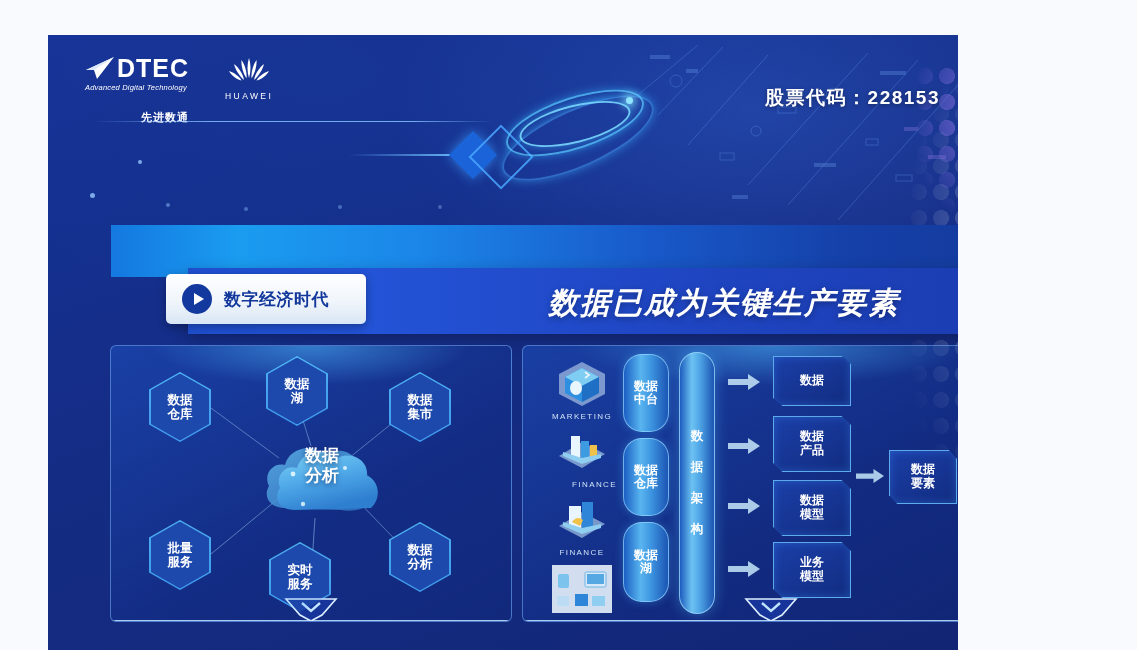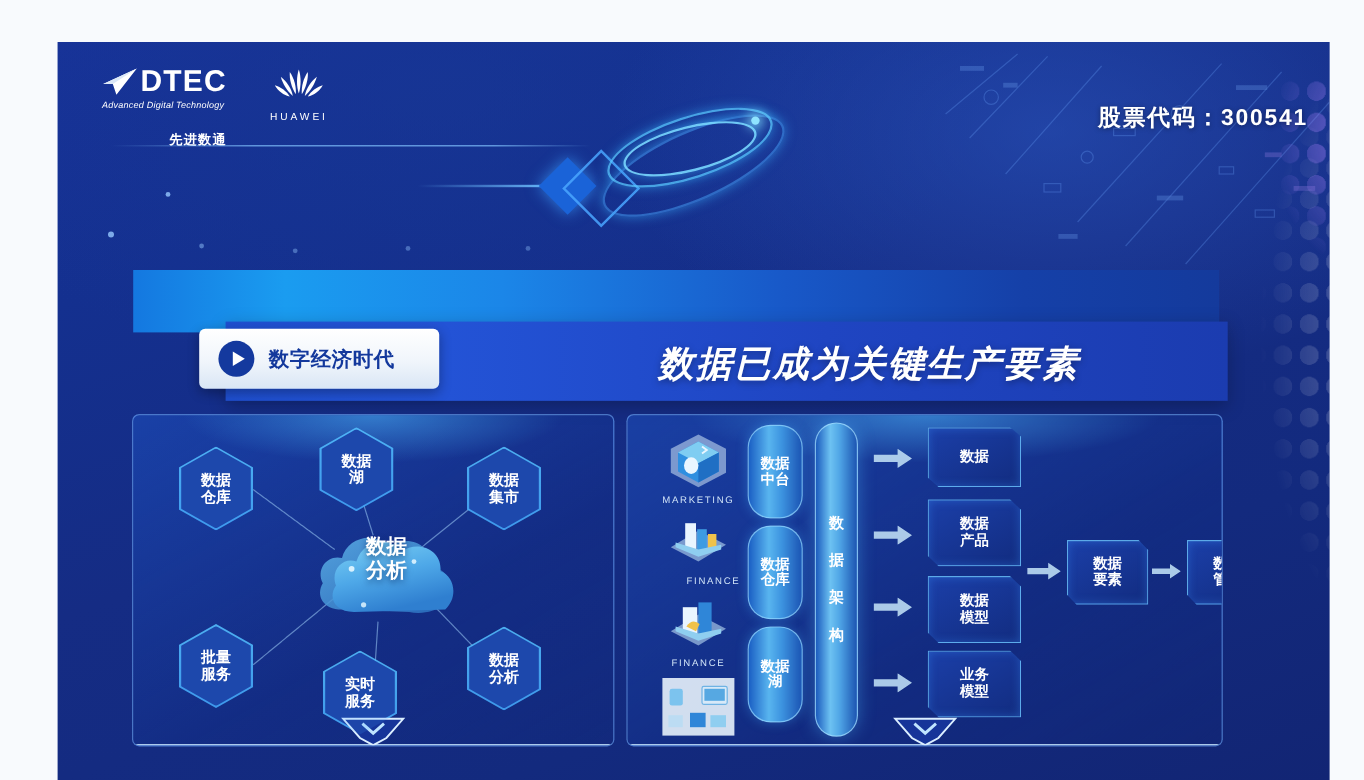--- a/index.html
+++ b/index.html
@@ -2,21 +2,21 @@
 <html><head>
 <meta charset="utf-8">
 <style>
   html,body{margin:0;padding:0;background:#f7f9fc;}
   body{width:1137px;height:650px;overflow:hidden;font-family:"Liberation Sans","DejaVu Sans",sans-serif;}
 
   #stage{position:relative;width:1137px;height:650px;background:#f8fafd;}
 
   
   #slide{
-    position:absolute;left:48px;top:35px;width:1060px;height:615px;
+    position:absolute;left:48px;top:35px;width:910px;height:615px;
     background:
       radial-gradient(ellipse 520px 300px at 78% 12%, rgba(44,86,190,.55), rgba(0,0,0,0) 70%),
       radial-gradient(ellipse 640px 340px at 30% 6%,  rgba(24,56,150,.55), rgba(0,0,0,0) 72%),
       linear-gradient(160deg,#173298 0%,#14308f 22%,#152c84 48%,#132a7e 75%,#122574 100%);
     overflow:hidden;
   }
 
   
   .circuit{position:absolute;pointer-events:none;opacity:.5;}
 
@@ -211,21 +211,21 @@
             <path d="M36 9 C34.5 15 30.5 21 26 25 C27 19 31 13 36 9 Z"></path>
             <path d="M1 16 C6 17.5 11 21 13.5 25.5 C8.5 24.5 3.5 20.5 1 16 Z"></path>
             <path d="M41 16 C38.5 20.5 33.5 24.5 28.5 25.5 C31 21 36 17.5 41 16 Z"></path>
           </g>
         </svg>
         <div class="hw-word">HUAWEI</div>
       </div>
     </div>
     <div class="hline"></div>
 
-    <div id="stockcode">股票代码：300541</div>
+    <div id="stockcode">股票代码：228153</div>
 
     <div class="dline"></div>
     <div class="diamond"></div>
     <div class="diamond-o"></div>
     <div class="orbit o3"></div>
     <div class="orbit o1"></div>
     <div class="orbit o2"></div>
     <div class="odot"></div>
 
     <div class="tiny" style="left:90px;top:125px;width:4px;height:4px;"></div>

